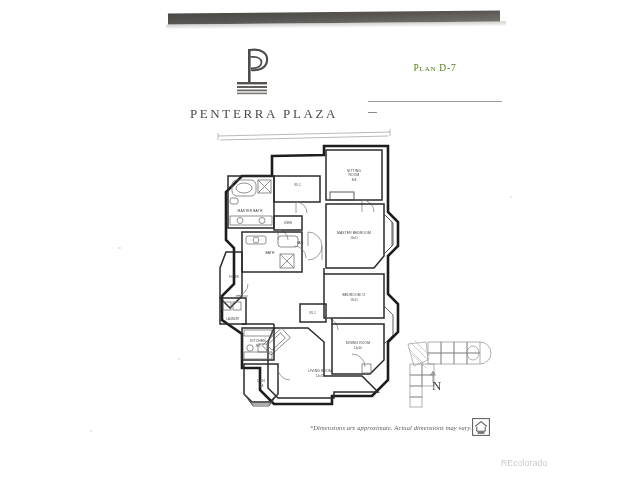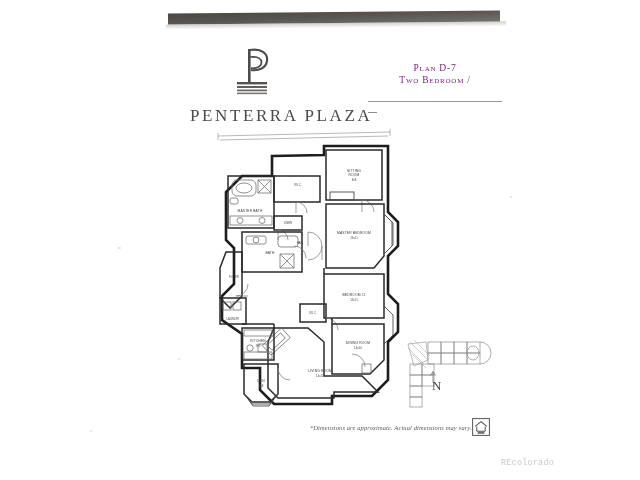--- a/index.html
+++ b/index.html
@@ -47,34 +47,34 @@
   #logo-mark {
     position: relative;
     width: 42px;
     height: 52px;
     margin-left: 42px;
   }
   #logo-mark svg { display: block; }
   #brand-name {
     margin-top: 9px;
     text-align: left;
-    font-size: 17px;
+    font-size: 13px;
     letter-spacing: 2.6px;
     color: #4a4a4a;
     font-variant: small-caps;
     white-space: nowrap;
   }
 
   #plan-title-block {
     position: absolute;
     left: 360px;
     top: 62px;
     width: 150px;
     text-align: center;
-    color: #701a75;
+    color: #4d7c0f;
   }
   .plan-line {
     font-size: 9.5px;
     line-height: 12.4px;
     letter-spacing: 0.75px;
     font-variant: small-caps;
     white-space: nowrap;
   }
   #plan-rule {
     position: absolute;
@@ -139,21 +139,21 @@
     width: 18px;
     height: 18px;
   }
   #eho-logo svg { display: block; }
 
   #watermark {
     position: absolute;
     left: 461px;
     top: 458px;
     font-size: 8.5px;
-    font-family: Liberation Mono, monospace;
+    font-family: Liberation Sans, sans-serif;
     color: #c9c9c9;
     letter-spacing: 0.2px;
     padding-left: 40px;
   }
 
   
   .speck {
     position: absolute;
     background: #e2e0dd;
     border-radius: 50%;
@@ -178,21 +178,20 @@
       <rect x="5" y="41" width="30" height="2.0" fill="#625f5b"></rect>
       <rect x="5" y="44.5" width="30" height="1.8" fill="#6e6b66"></rect>
       <rect x="5" y="47.6" width="30" height="1.6" fill="#7b7772"></rect>
     </svg>
   </div>
   <div id="brand-name">PENTERRA PLAZA</div>
 </div>
 
 <div id="plan-title-block">
   <div class="plan-line">Plan D-7</div>
-  <div class="plan-line">Two Bedroom /</div>
 </div>
 <div id="plan-rule"></div>
 <div id="header-tick"></div>
 
 <div id="floorplan">
   <svg width="206" height="282" viewBox="0 0 206 282">
     <defs>
       <pattern id="hatch" width="4" height="4" patternUnits="userSpaceOnUse" patternTransform="rotate(45)">
         <line x1="0" y1="0" x2="0" y2="4" stroke="#9a9a9a" stroke-width="0.6"></line>
       </pattern>

